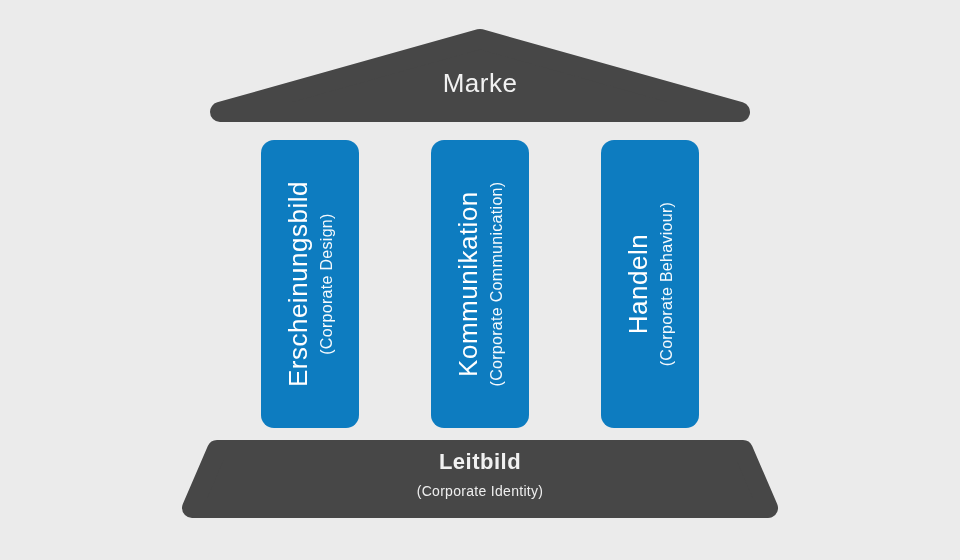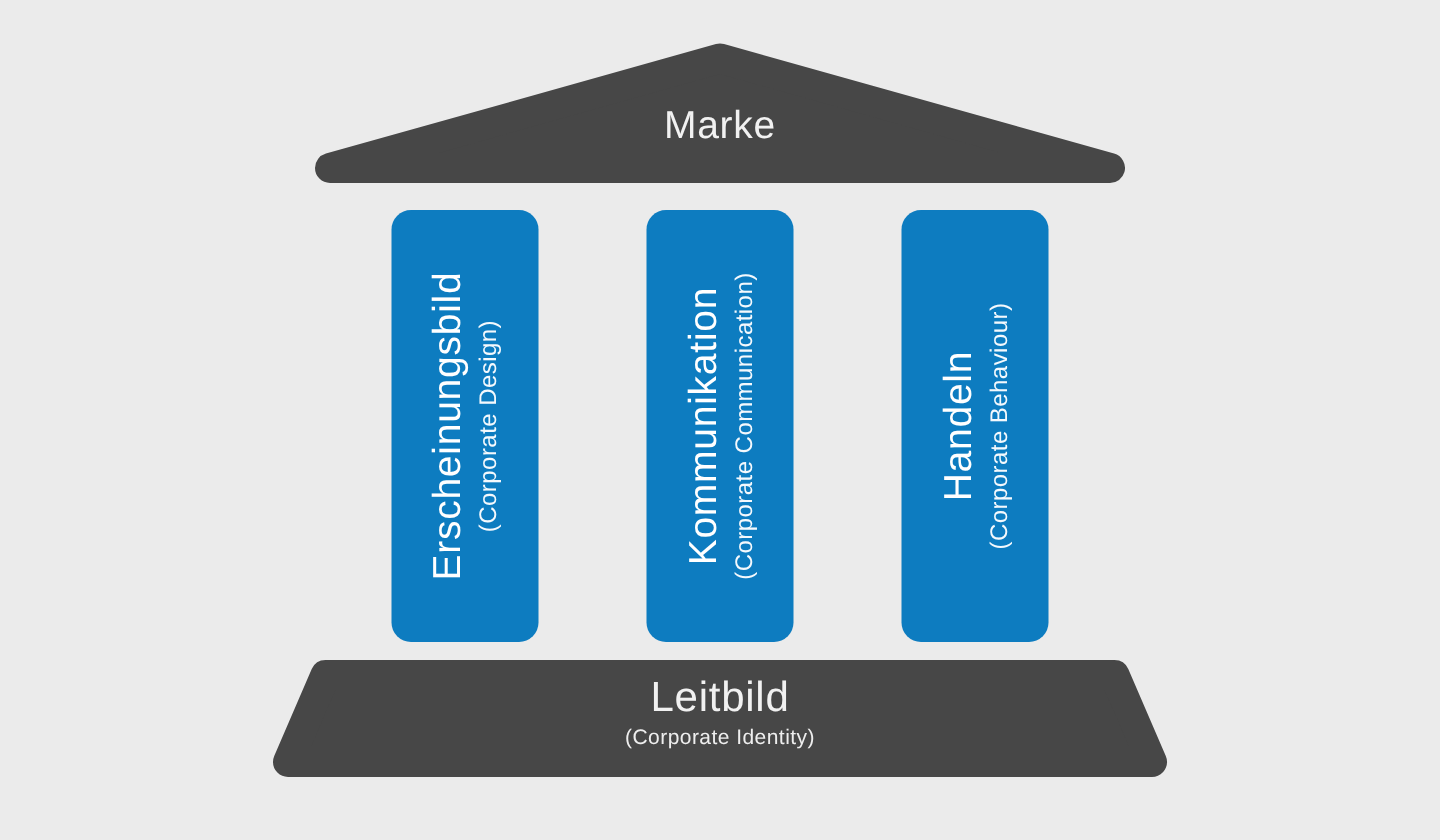--- a/index.html
+++ b/index.html
@@ -68,22 +68,22 @@
     line-height: 1.2;
     margin-top: 3px;
     color: #f4f9fd;
   }
   .base-label {
     position: absolute;
     left: 0;
     top: 450px;
     width: 960px;
     text-align: center;
-    font-size: 28px;
-    font-weight: 400;
+    font-size: 22px;
+    font-weight: 700;
     letter-spacing: 0.5px;
     color: #f1f1f1;
     line-height: 1.1;
   }
   .base-sublabel {
     position: absolute;
     left: 0;
     top: 483px;
     width: 960px;
     text-align: center;

